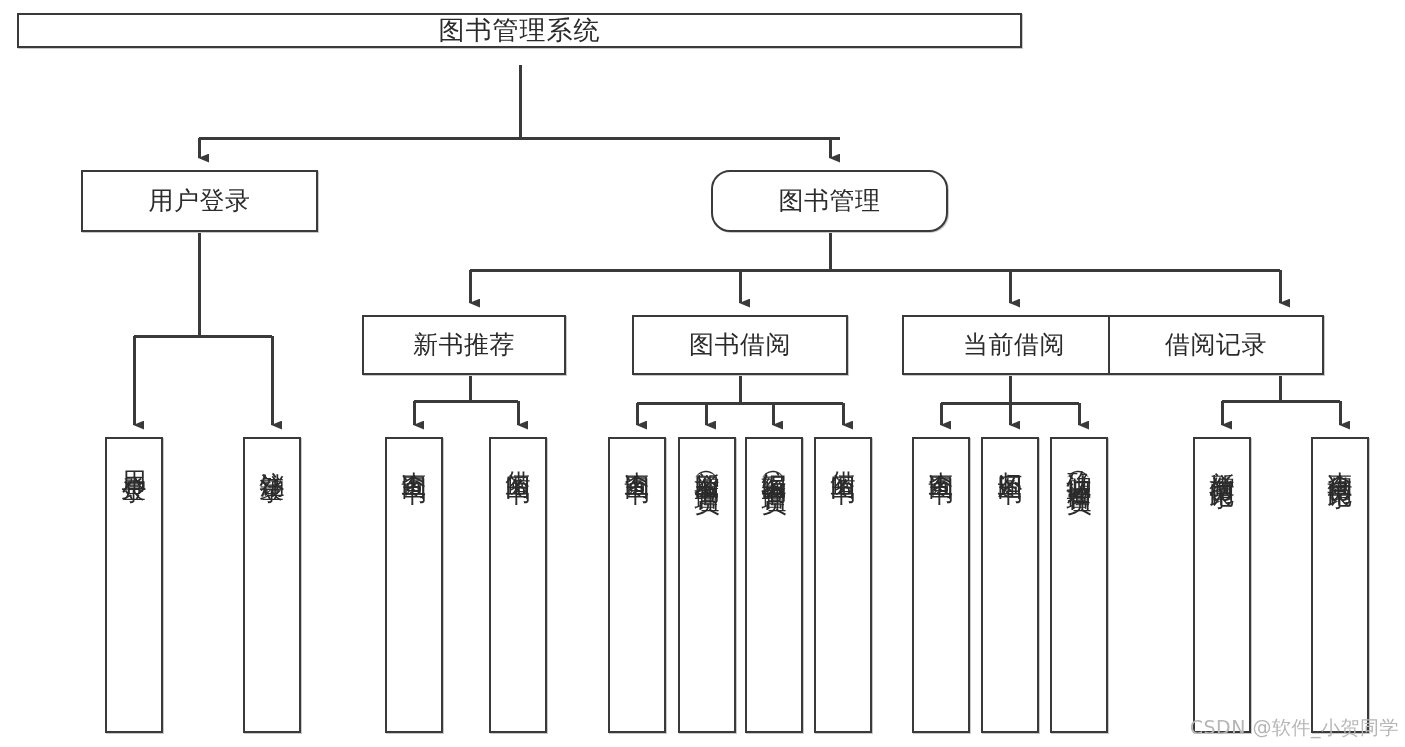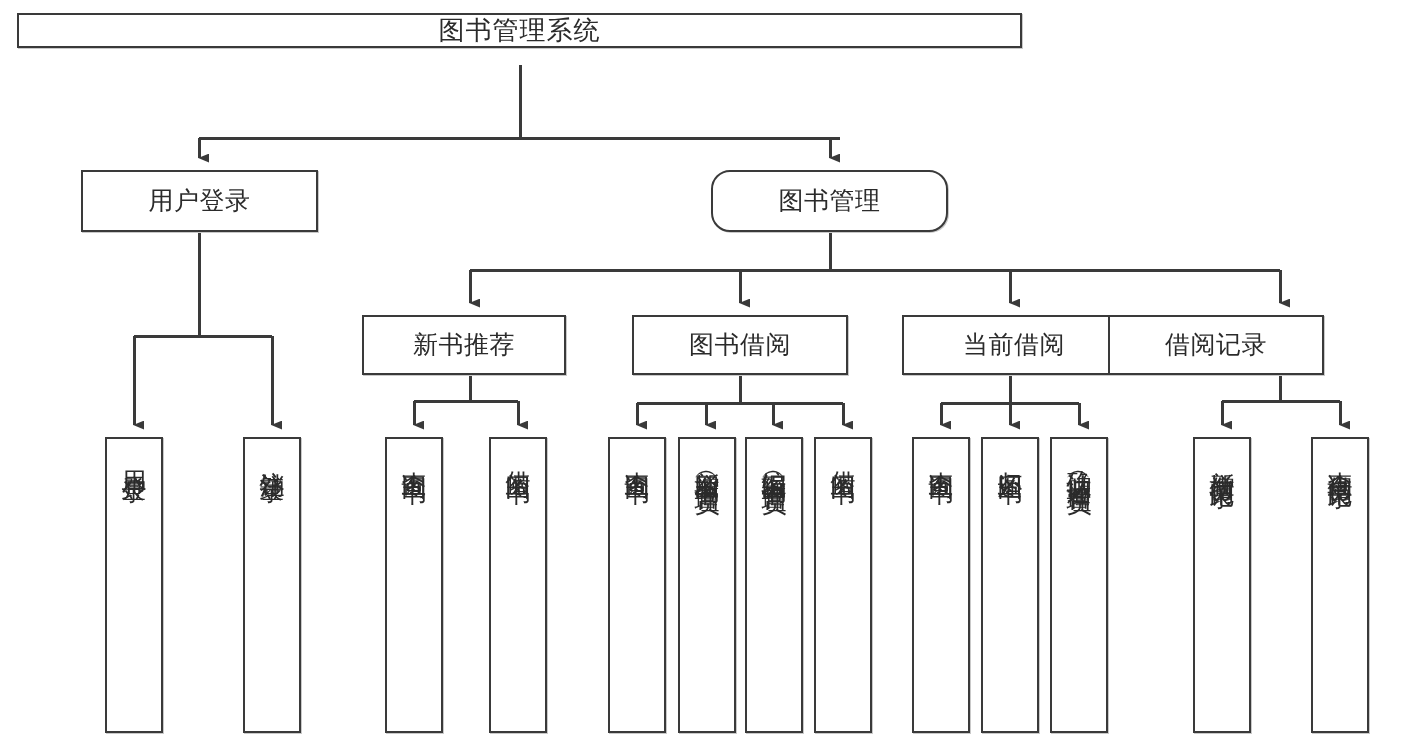--- a/index.html
+++ b/index.html
@@ -191,14 +191,15 @@
     <span class="node-label">确认归还（管理员）</span>
   </div>
 
   <div class="node vertical" style="left:1193px; top:437px; width:58px; height:296px;">
     <span class="node-label">新增借阅记录</span>
   </div>
   <div class="node vertical" style="left:1311px; top:437px; width:58px; height:296px;">
     <span class="node-label">查询借阅记录</span>
   </div>
 
+  <div id="watermark">CSDN @软件_小贺同学</div>
 
 </div>
 
 </body></html>

